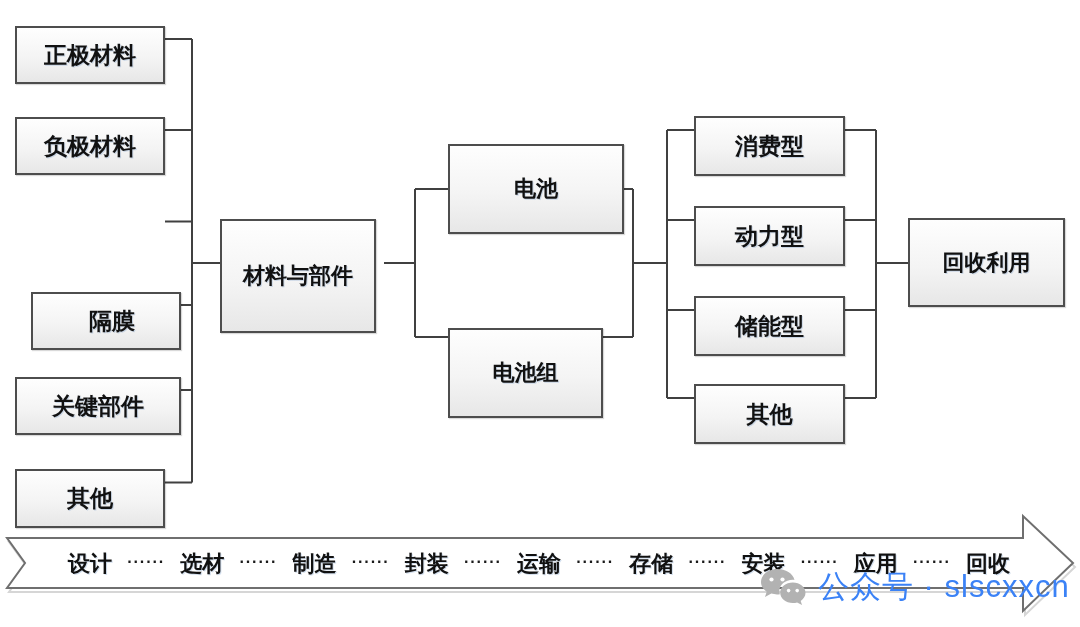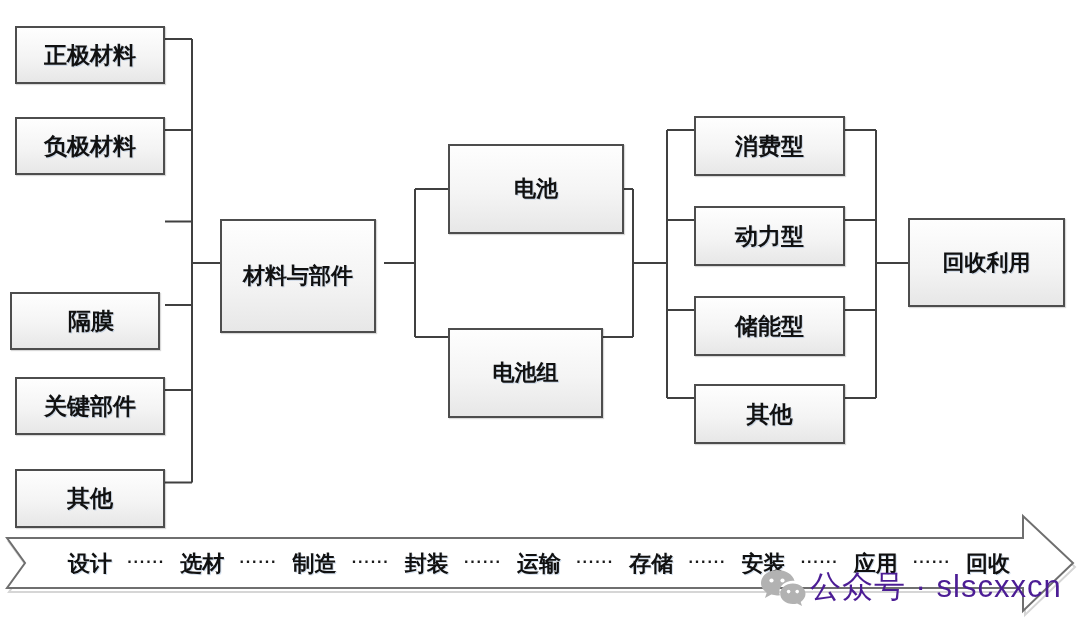--- a/index.html
+++ b/index.html
@@ -51,23 +51,23 @@
     color: #1a1a1a;
     letter-spacing: 1px;
     transform: translateY(-2px);
     white-space: nowrap;
   }
   #watermark {
     position: absolute;
     left: 760px;
     top: 566px;
     display: flex;
-    align-items: flex-end;
-    gap: 4px;
-    color: #4c1d95;
+    align-items: center;
+    gap: 12px;
+    color: #3b82f6;
     font-size: 31px;
     letter-spacing: 1px;
     white-space: nowrap;
   }
 </style>
 </head>
 <body>
 
 <div id="stage">
 
@@ -92,22 +92,22 @@
       <path d="M845 130 H876 M845 220 H876 M845 310 H876 M845 398 H876 M876 130 V398 M876 263 H908"></path>
     </g>
 
     <polygon points="7,538 1023,538 1023,516 1073,563 1023,611 1023,588 7,588 25,563" transform="translate(2,4)" fill="none" stroke="#d6d6d6" stroke-width="2"></polygon>
 
     <polygon points="7,538 1023,538 1023,516 1073,563 1023,611 1023,588 7,588 25,563" fill="#ffffff" stroke="#6f6f6f" stroke-width="2" stroke-linejoin="miter"></polygon>
   </svg>
 
   <div class="node small" style="left:15px; top:10px;  width:150px; height:58px;">正极材料</div>
   <div class="node small" style="left:15px; top:101px; width:150px; height:58px;">负极材料</div>
-  <div class="node small" style="left:10px; top:276px; width:150px; height:58px;padding-left:12px;">隔膜</div>
-  <div class="node small" style="left:15px; top:361px; width:150px; height:58px;">关键部件</div>
+  <div class="node small" style="left:31px; top:276px; width:150px; height:58px;padding-left:12px;">隔膜</div>
+  <div class="node small" style="left:15px; top:361px; width:166px; height:58px;">关键部件</div>
   <div class="node small" style="left:15px; top:453px; width:150px; height:59px;">其他</div>
 
   <div class="node big" style="left:220px; top:219px; width:156px; height:114px;">材料与部件</div>
 
   <div class="node big" style="left:448px; top:144px; width:176px; height:90px;">电池</div>
   <div class="node big" style="left:448px; top:292px; width:155px; height:90px;margin-top:36px;">电池组</div>
 
   <div class="node small" style="left:694px; top:100px; width:151px; height:60px;">消费型</div>
   <div class="node small" style="left:694px; top:190px; width:151px; height:60px;">动力型</div>
   <div class="node small" style="left:694px; top:280px; width:151px; height:60px;">储能型</div>

